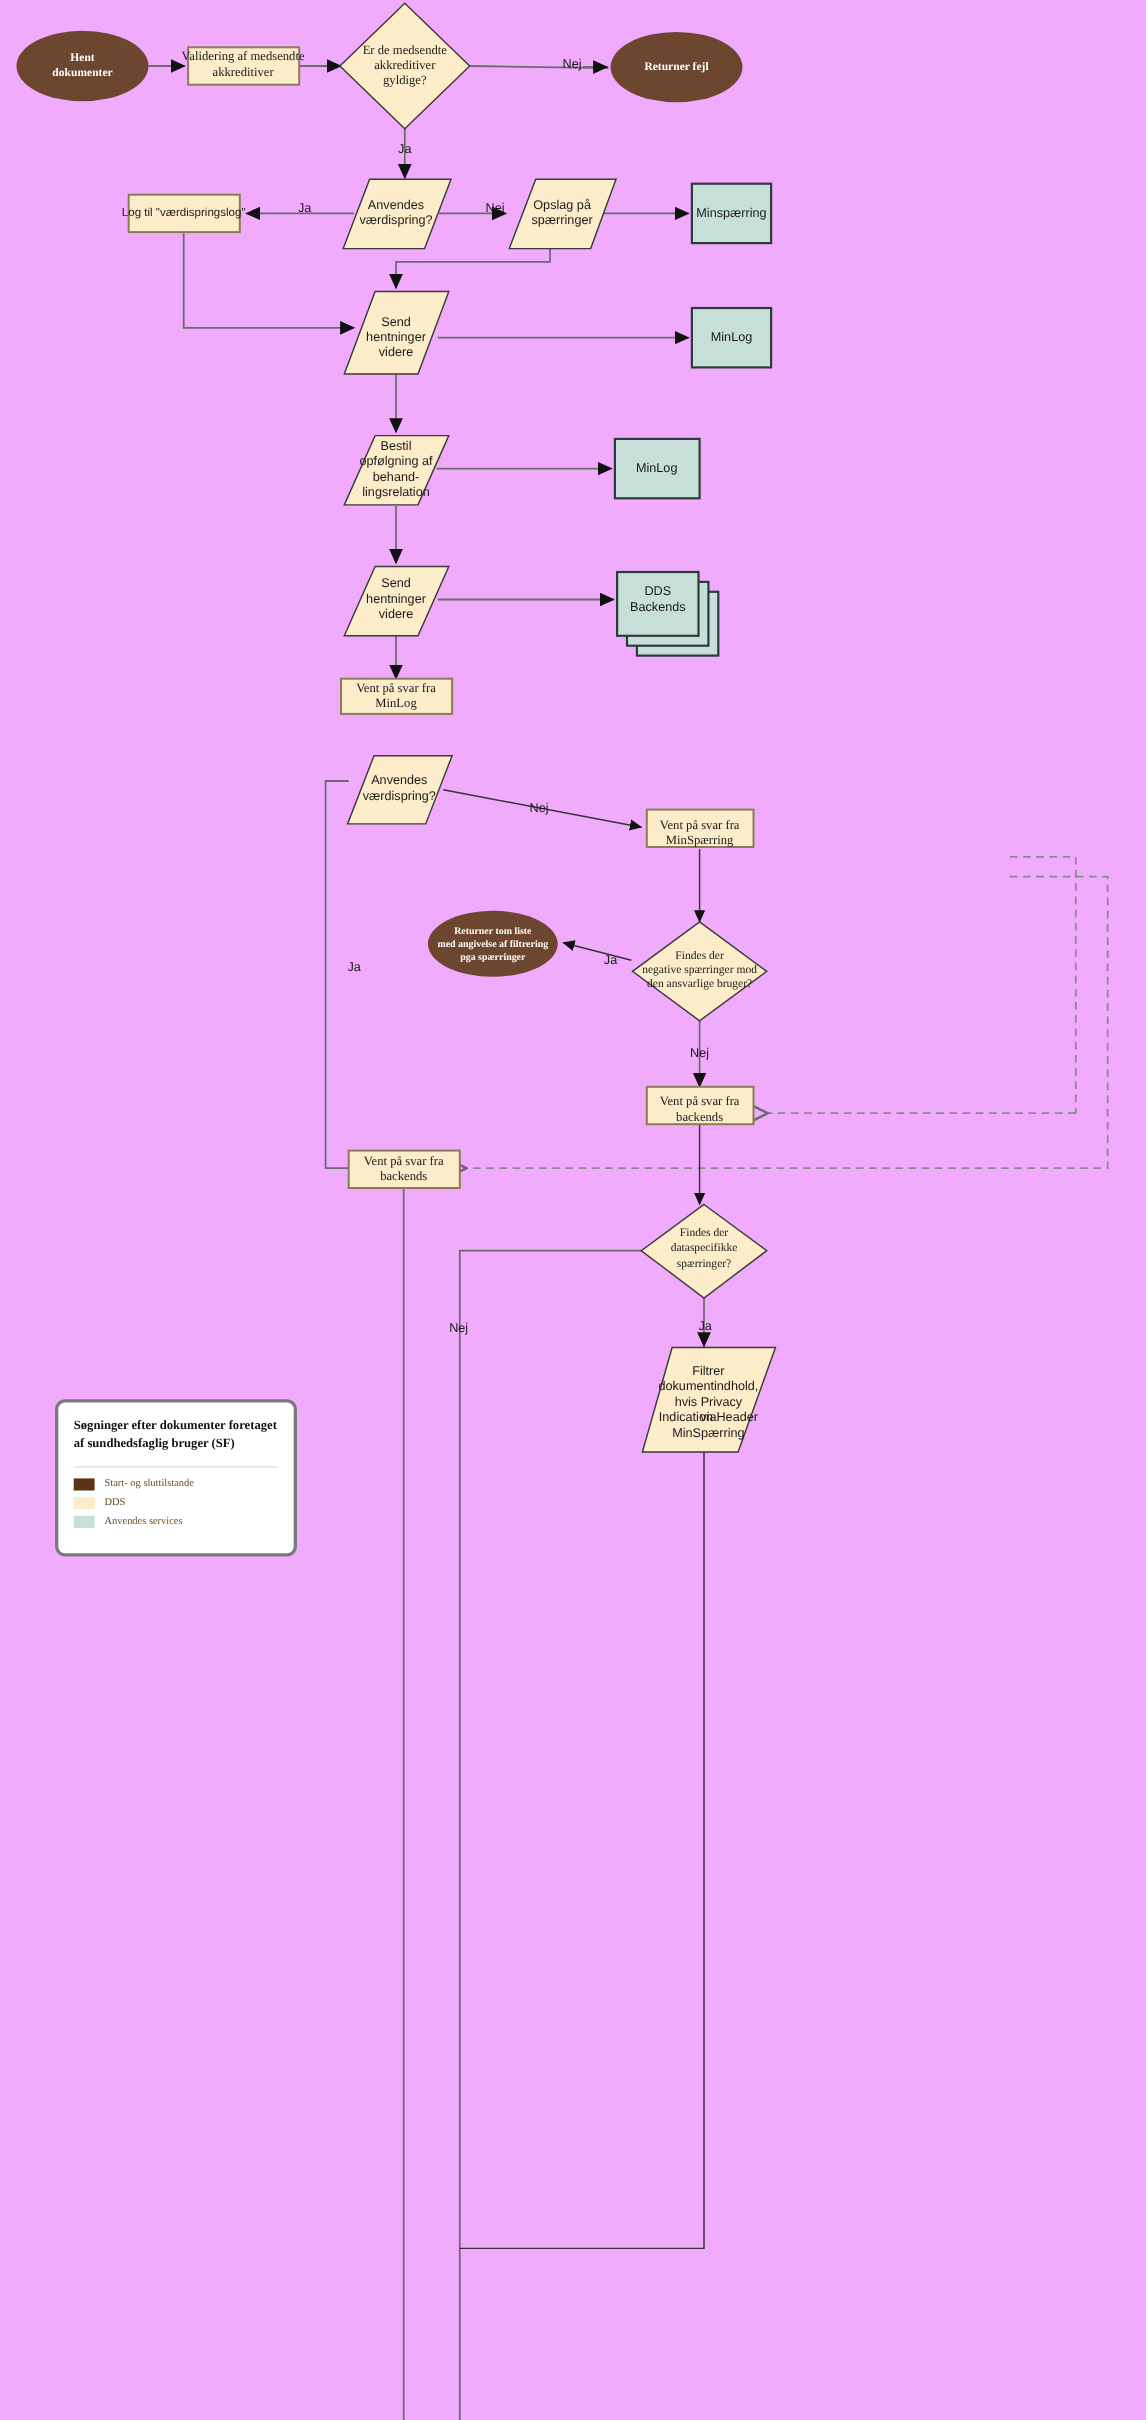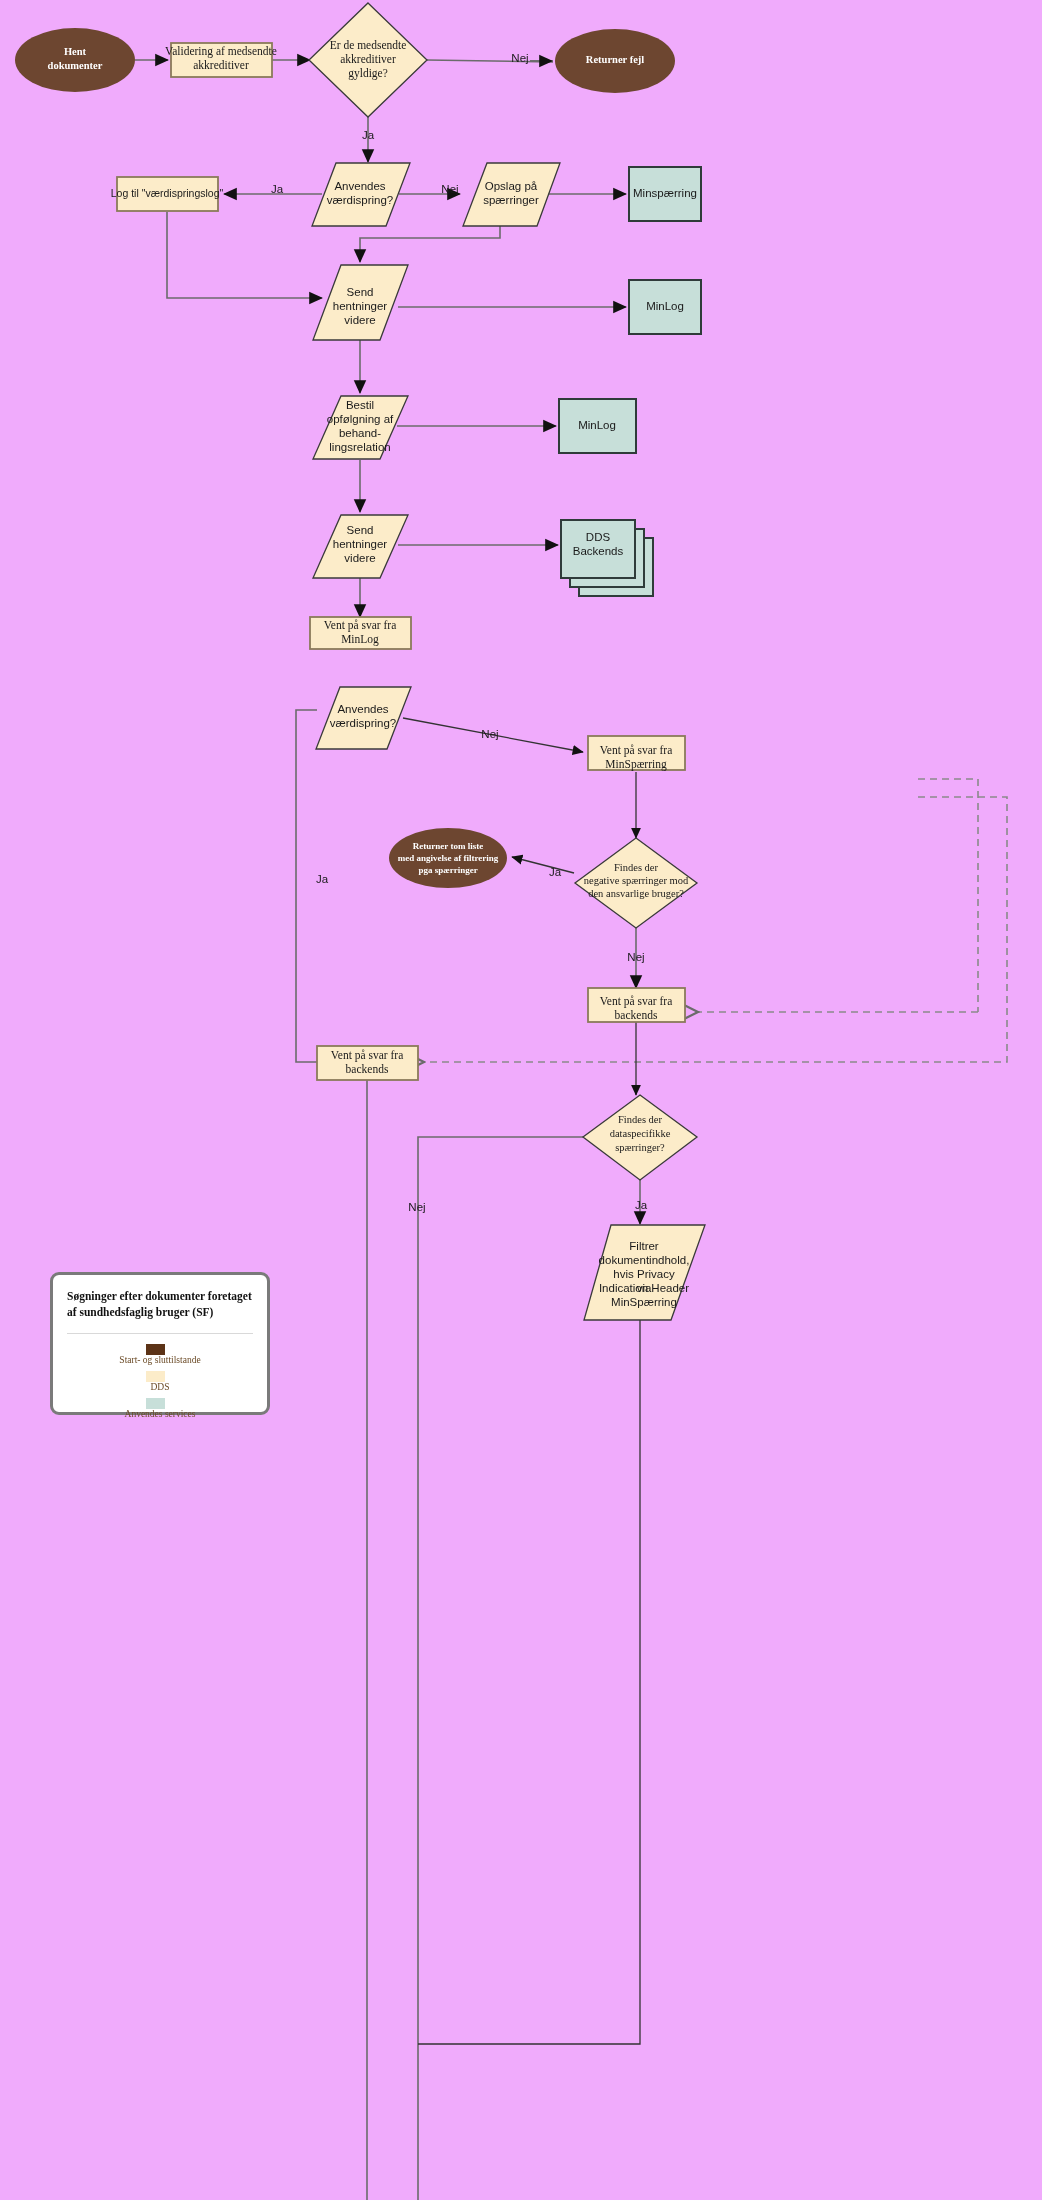--- a/index.html
+++ b/index.html
@@ -15,21 +15,21 @@
   .lnk{fill:none;stroke:#6b6b6b;stroke-width:1.6;}
   .lnk-dark{fill:none;stroke:#333333;stroke-width:1.3;}
   .lnk-dash{fill:none;stroke:#8a8a8a;stroke-width:1.6;stroke-dasharray:7 5;}
 
   
   #legend{position:absolute;left:2px;top:1272px;width:220px;height:143px;
           background:#ffffff;border:3px solid #7a7a7a;border-radius:9px;
           box-sizing:border-box;padding:14px 14px 27px 14px;margin-left:48px;}
   #legend .lg-title{font-family:"Liberation Serif", serif;font-size:11.5px;font-weight:bold;color:#111;line-height:1.35;}
   #legend .lg-rule{height:1px;background:#d9d9d9;margin:13px 0 10px 0;}
-  #legend .lg-row{display:flex;align-items:center;margin-bottom:6px;flex-direction:column;}
+  #legend .lg-row{display:flex;align-items:flex-start;margin-bottom:6px;}
   #legend .lg-sw{width:19px;height:11px;margin-right:9px;flex:0 0 auto;border:0;}
   #legend .lg-lbl{font-family:"Liberation Serif", serif;font-size:9.5px;color:#6a4a26;}
 </style>
 </head>
 <body>
 
 <div id="stage">
 
   <svg id="flow" viewBox="0 0 1042 2200">
     <defs>

